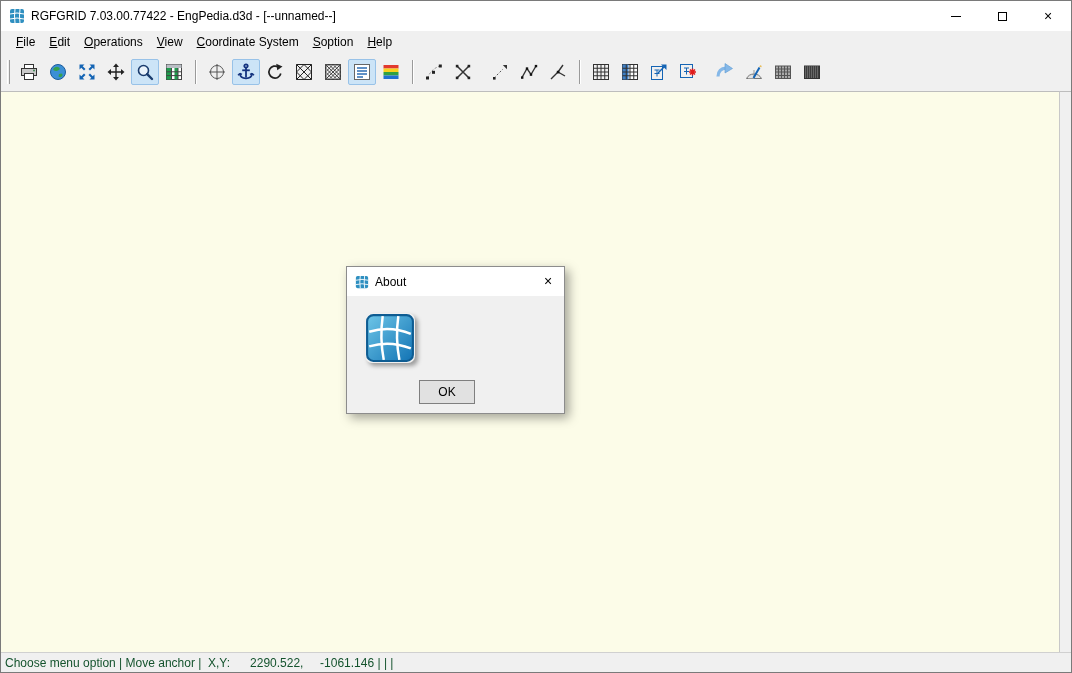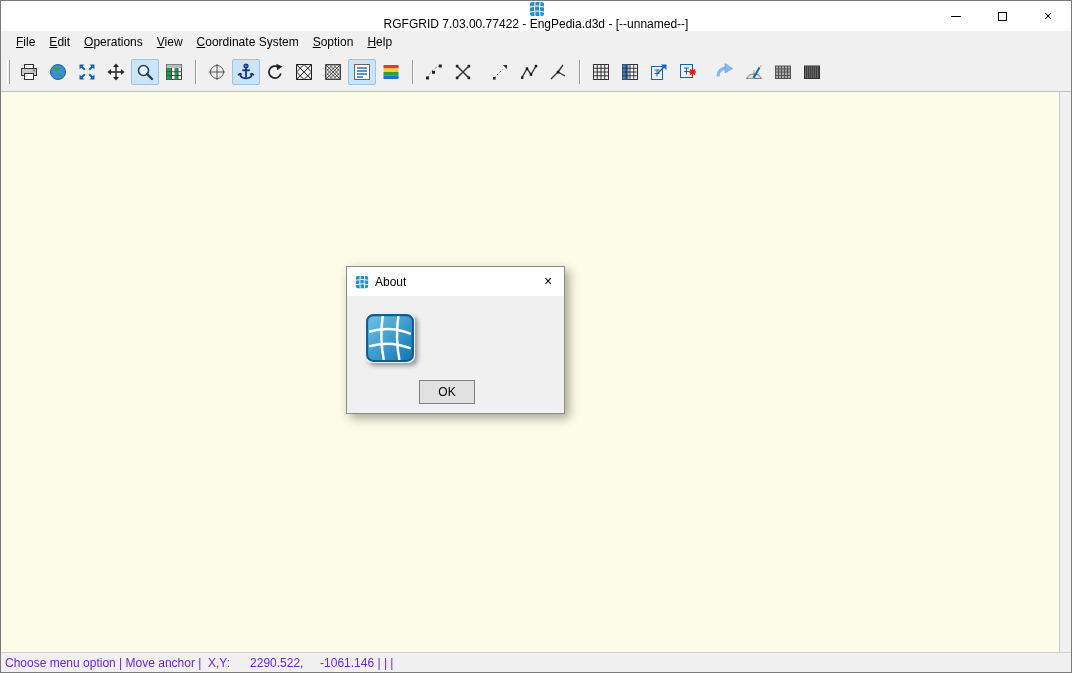--- a/index.html
+++ b/index.html
@@ -3,21 +3,21 @@
 <meta charset="utf-8">
 <style>
   * { box-sizing: border-box; margin: 0; padding: 0; }
   html,body { width:1072px; height:673px; }
   body { font-family: "Liberation Sans", sans-serif; background:#d0d0d0; }
   #app { position:relative; width:1072px; height:673px; background:#f0f0f0;
          border:1px solid #7a7a7a; overflow:hidden; }
 
   
   .titlebar { position:absolute; left:0; top:0; width:100%; height:30px;
-              background:#ffffff; display:flex; align-items:center;flex-direction:column; }
+              background:#ffffff; display:flex; align-items:center; }
   .app-icon { width:16px; height:16px; margin:0 6px 0 8px; flex:0 0 auto; }
   .title-text { font-size:12px; color:#000; white-space:nowrap; }
   .win-controls { position:absolute; right:0; top:0; height:30px; display:flex; }
   .win-btn { width:46px; height:30px; display:flex; align-items:center; justify-content:center;
              cursor:default; color:#000; }
   .min-glyph { display:block; width:10px; height:0; border-top:1px solid #000; }
   .max-glyph { display:block; width:9px; height:9px; border:1px solid #000; }
   .close-glyph { font-size:14px; line-height:14px; }
 
   
@@ -41,21 +41,21 @@
 
   
   .canvas { position:absolute; left:0; top:90px; width:1058px; height:561px;
             background:#fcfce8; border-top:1px solid #bdbdbd; }
   .right-gutter { position:absolute; left:1058px; top:90px; width:13px; height:561px;
                   background:#f0f0f0; border-left:1px solid #c8c8c8; border-top:1px solid #bdbdbd; }
 
   
   .statusbar { position:absolute; left:0; top:651px; width:100%; height:21px;
                background:#f0f0f0; border-top:1px solid #d0d0d0; display:flex; align-items:center; }
-  .status-text { font-size:12px; color:#6d28d9; white-space:pre; padding-left:4px; }
+  .status-text { font-size:12px; color:#14532d; white-space:pre; padding-left:4px; }
 
   
   .dialog { position:absolute; left:345px; top:265px; width:219px; height:148px;
             background:#f0f0f0; border:1px solid #8c8c8c;
             box-shadow:4px 4px 10px rgba(0,0,0,0.35); z-index:10; }
   .dlg-title { position:relative; height:29px; background:#ffffff; display:flex; align-items:center; }
   .dlg-icon { width:14px; height:14px; margin:0 6px 0 8px; flex:0 0 auto; }
   .dlg-title-text { font-size:12px; color:#000; }
   .dlg-close { position:absolute; right:0; top:0; width:32px; height:27px;
                display:flex; align-items:center; justify-content:center; }

